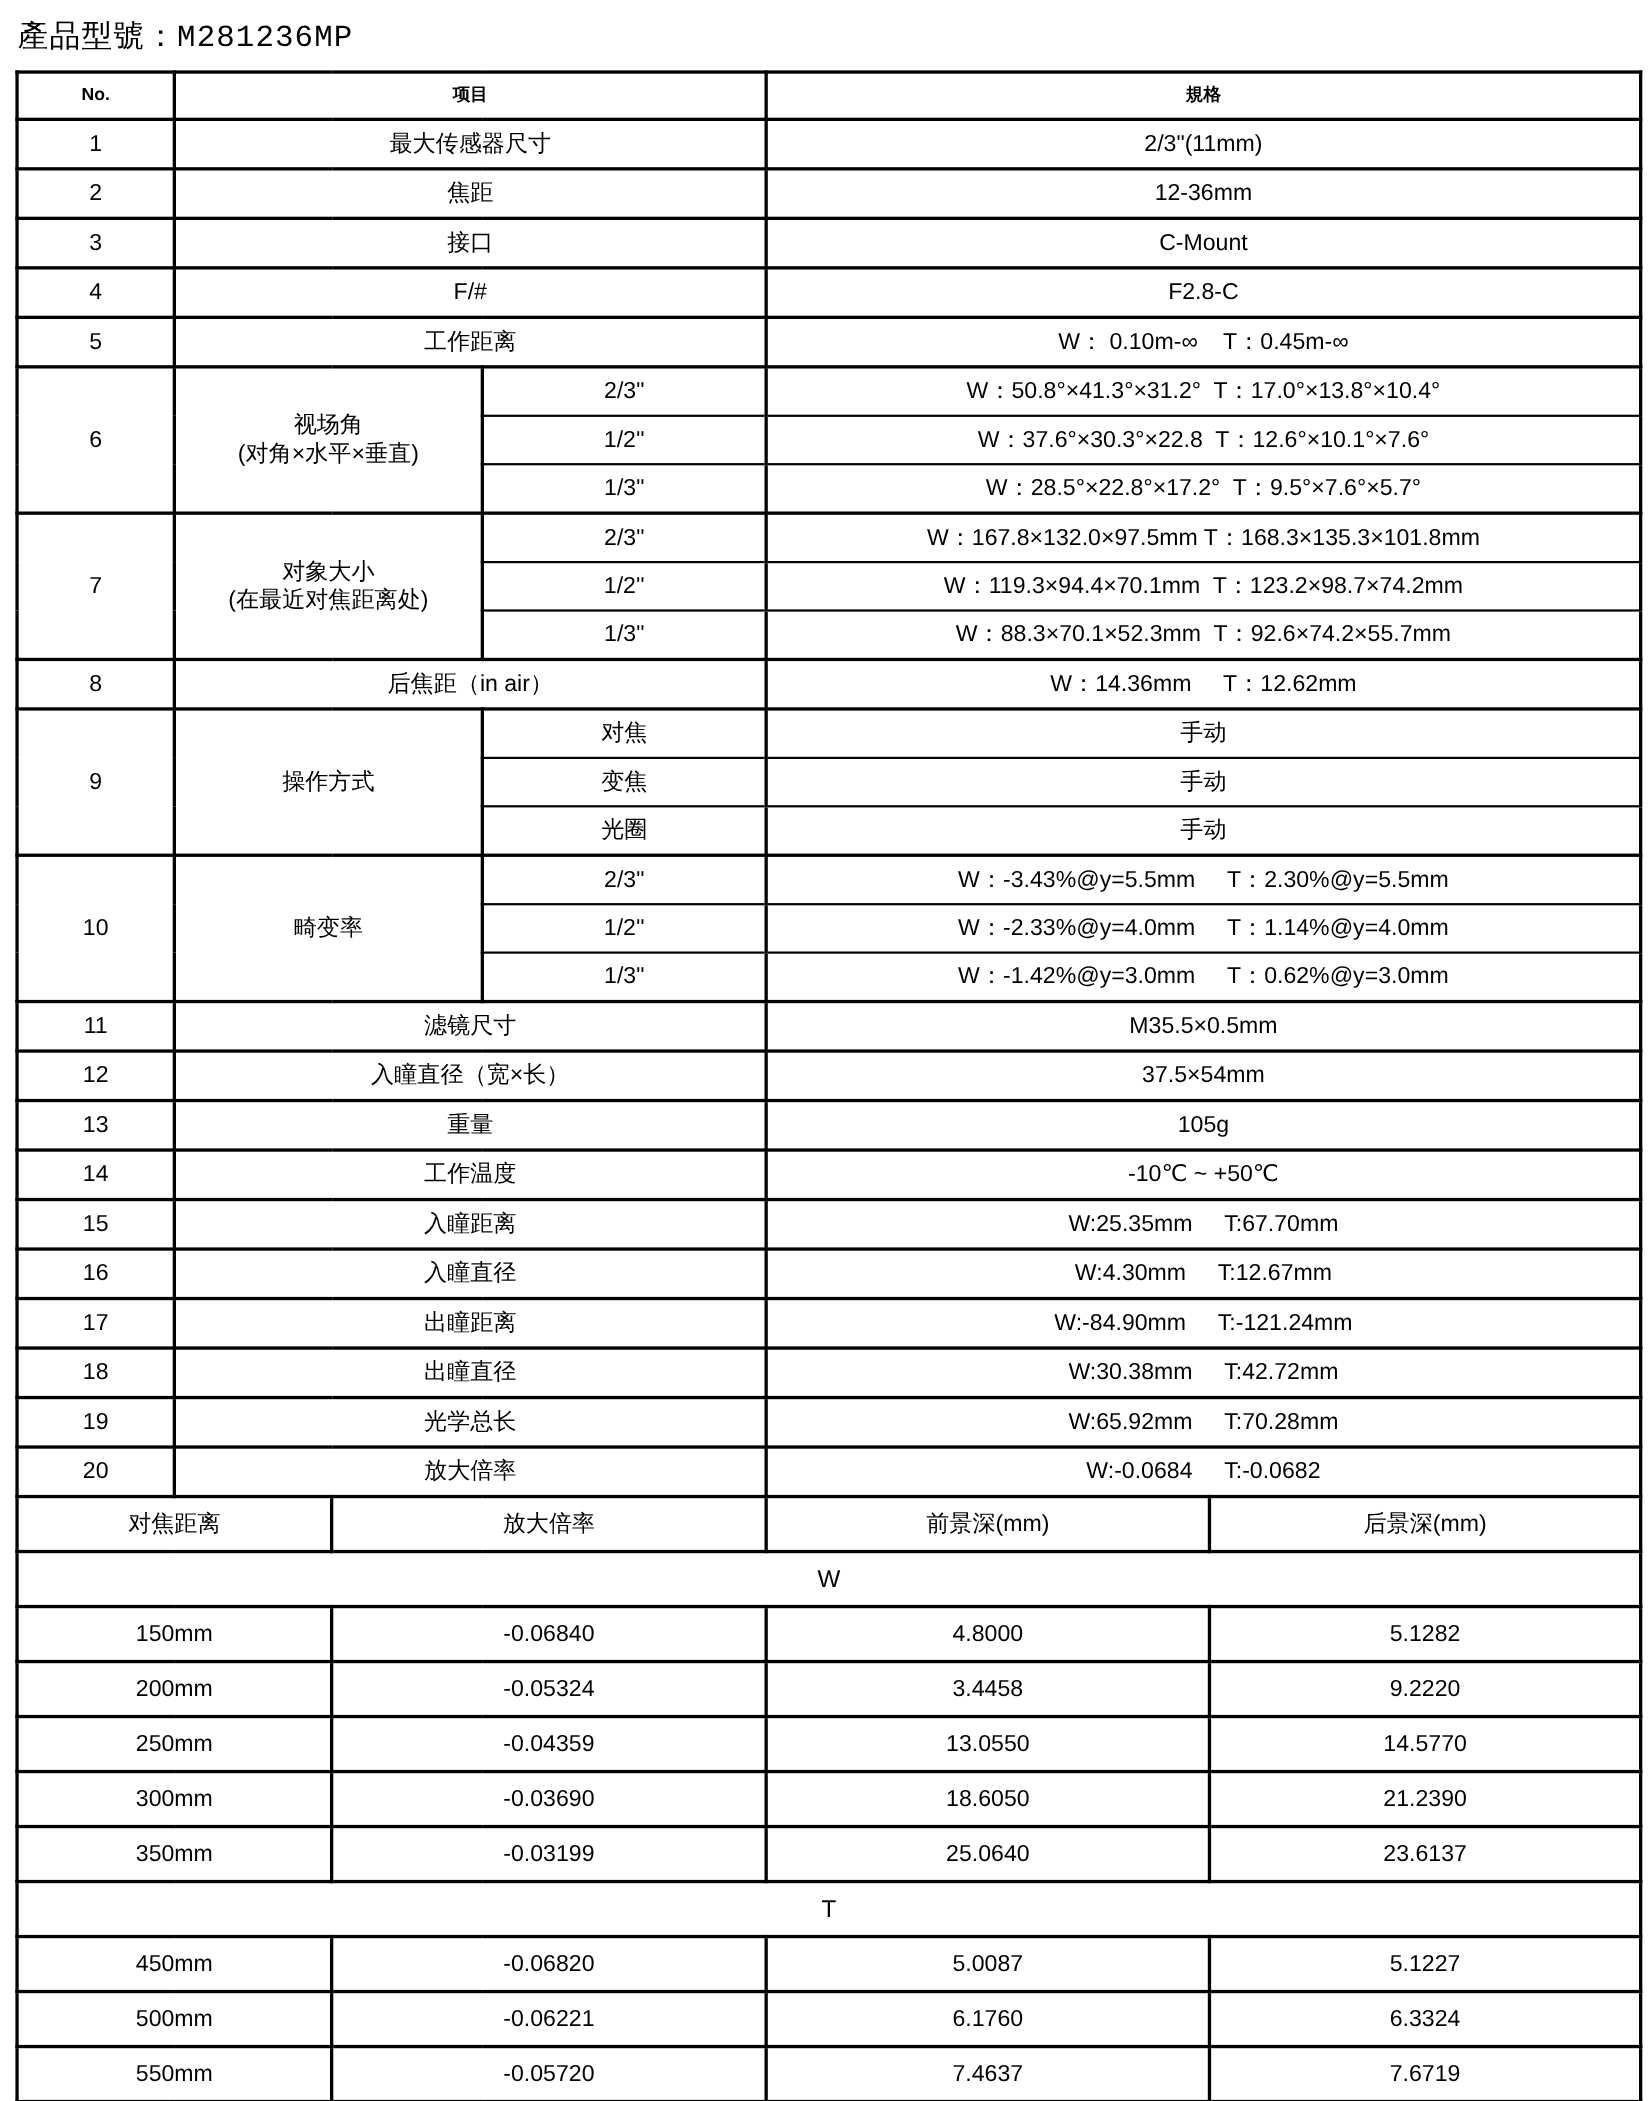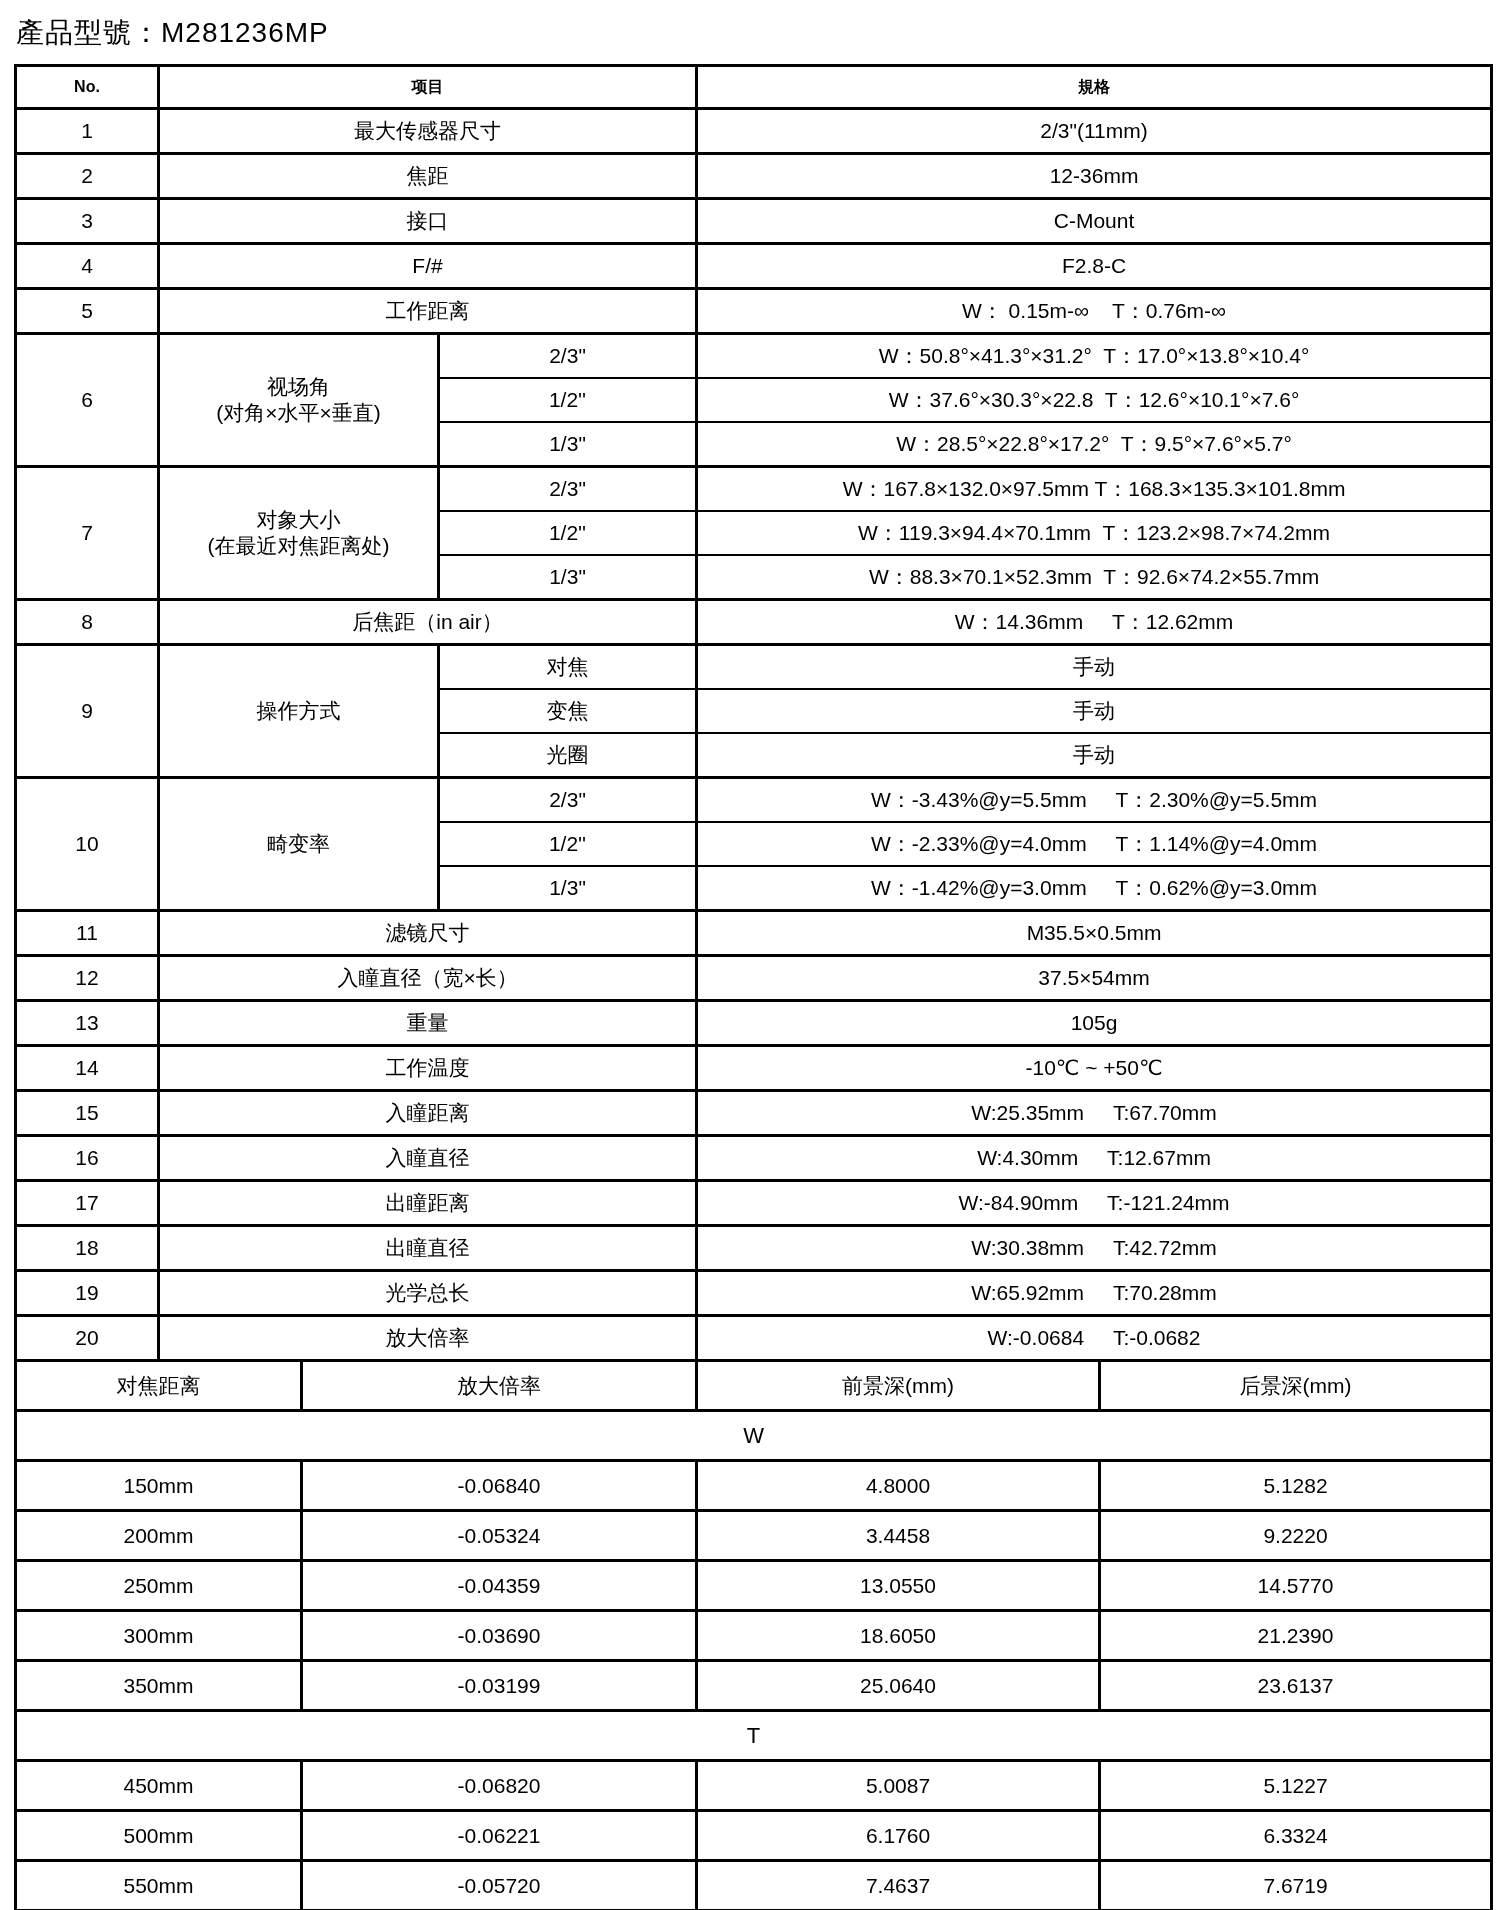--- a/index.html
+++ b/index.html
@@ -4,21 +4,21 @@
 <style>
   html,body{margin:0;padding:0;}
   body{
     width:1500px;height:1910px;background:#ffffff;color:#000;
     font-family:"Liberation Sans","DejaVu Sans",sans-serif;
     overflow:hidden;
   }
   .title{
     padding:14px 0 0 16px;
     font-size:28px;
-    font-family:Liberation Sans, sans-serif;
+    font-family:Liberation Mono, monospace;
     letter-spacing:1px;
     white-space:pre;
   }
   table{
     border-collapse:collapse;
     table-layout:fixed;
     width:1476px;
     margin:12px 0 0 14px;
   }
   td{
@@ -76,21 +76,21 @@
     <td colspan="2">C-Mount</td>
   </tr>
   <tr class="r">
     <td>4</td>
     <td colspan="3">F/#</td>
     <td colspan="2">F2.8-C</td>
   </tr>
   <tr class="r">
     <td>5</td>
     <td colspan="3">工作距离</td>
-    <td colspan="2">W： 0.15m-∞    T：0.76m-∞</td>
+    <td colspan="2">W： 0.10m-∞    T：0.45m-∞</td>
   </tr>
 
   <tr class="r">
     <td rowspan="3">6</td>
     <td rowspan="3" colspan="2">视场角
 (对角×水平×垂直)</td>
     <td class="sb">2/3"</td>
     <td class="sb" colspan="2">W：50.8°×41.3°×31.2°  T：17.0°×13.8°×10.4°</td>
   </tr>
   <tr class="r">

